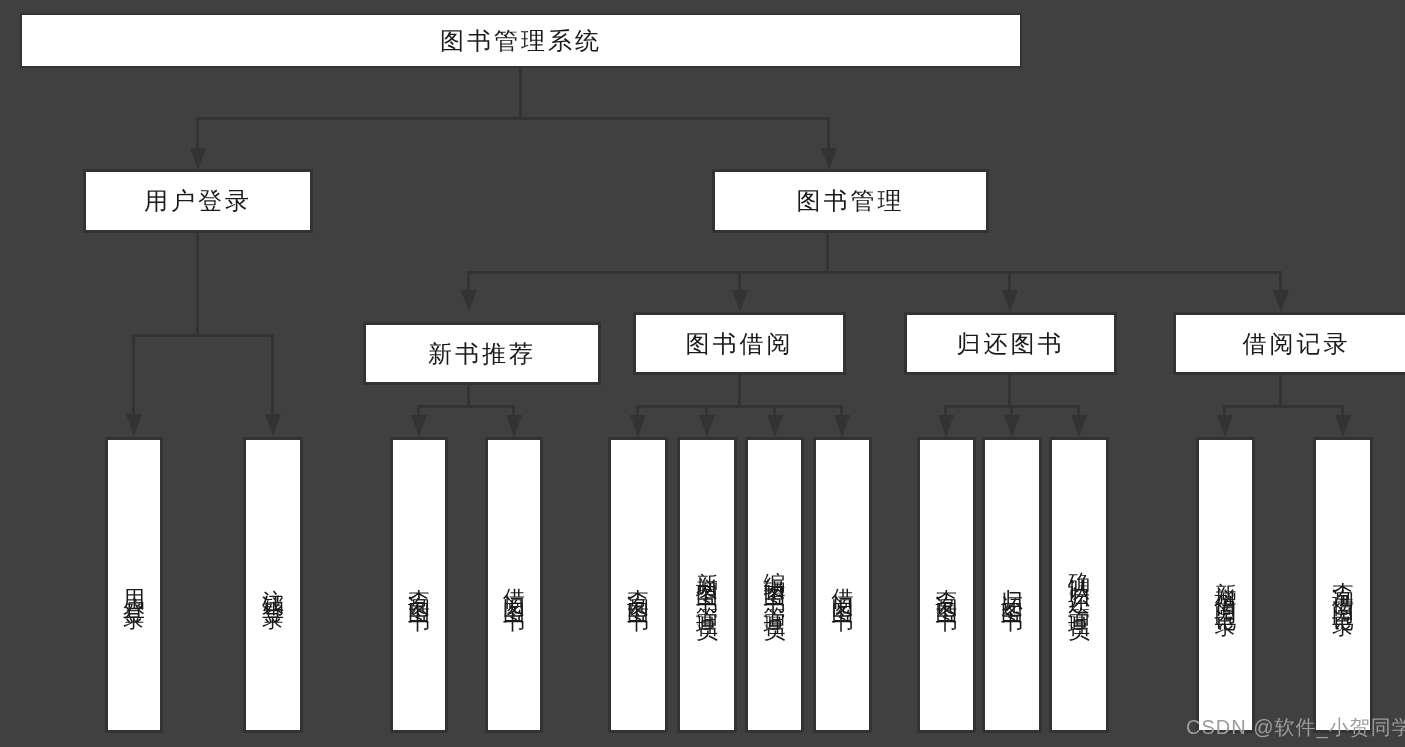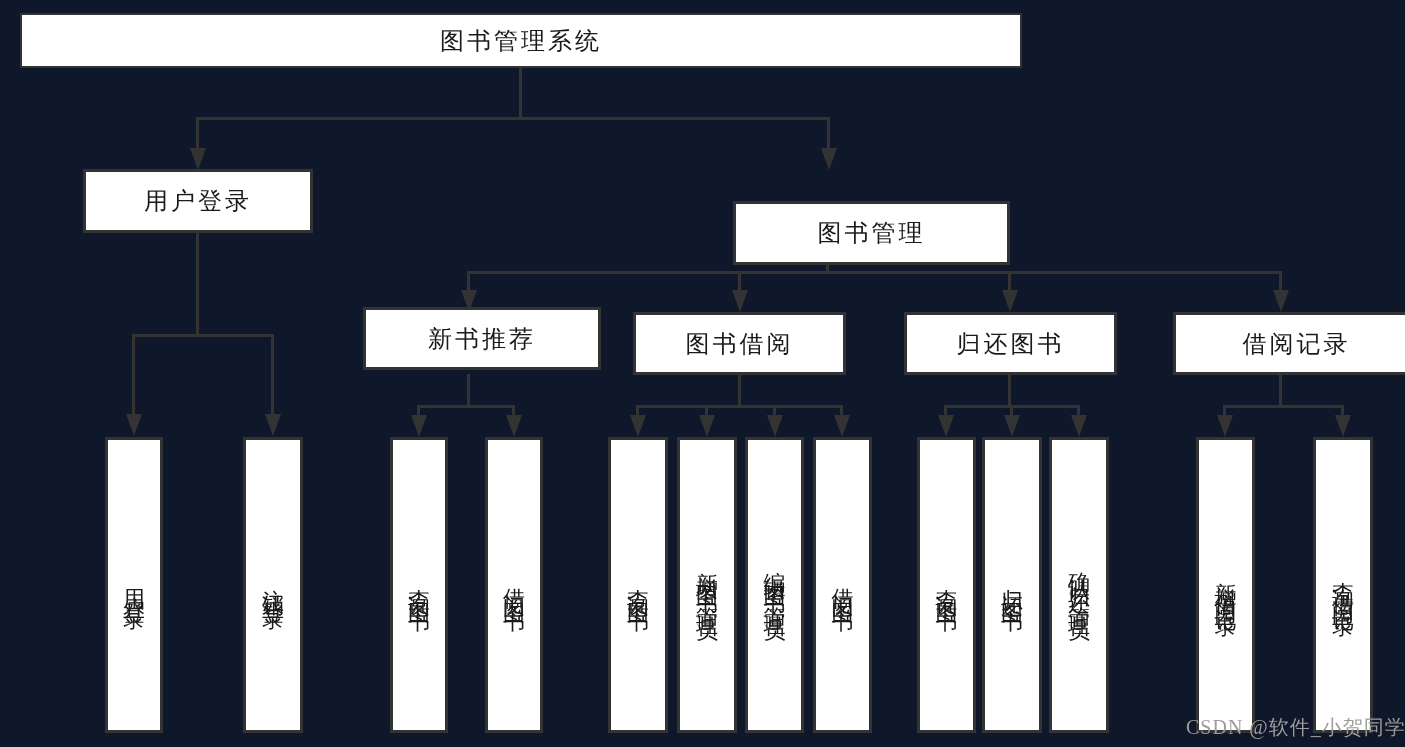--- a/index.html
+++ b/index.html
@@ -1,18 +1,18 @@
 <!DOCTYPE html>
 <html><head>
 <meta charset="utf-8">
 <style>
   html,body{margin:0;padding:0;background:#ffffff;}
   .canvas{
-    position:relative;width:1405px;height:747px;background:#0f172a;overflow:hidden;
-    font-family:Liberation Serif, serif;color:#1a1a1a;
+    position:relative;width:1405px;height:747px;background:#404040;overflow:hidden;
+    font-family:Liberation Sans, sans-serif;color:#1a1a1a;
   }
   .box{
     position:absolute;box-sizing:border-box;background:#ffffff;border:3px solid #333333;
     display:flex;align-items:center;justify-content:center;
     font-size:24px;letter-spacing:3px;color:#1a1a1a;white-space:nowrap;z-index:2;
   }
   .box.root{border-width:2px;}
   .leaf{
     position:absolute;box-sizing:border-box;top:437px;height:296px;background:#ffffff;
     border:3px solid #333333;writing-mode:vertical-rl;text-orientation:mixed;
@@ -32,23 +32,23 @@
   }
 </style>
 </head>
 <body>
 
 <div class="canvas">
 
   <div class="box root" style="left:20px;top:13px;width:1002px;height:55px;">图书管理系统</div>
 
   <div class="box" style="left:83px;top:169px;width:230px;height:64px;">用户登录</div>
-  <div class="box" style="left:733px;top:169px;width:277px;height:64px;margin-top:32px;">图书管理</div>
+  <div class="box" style="left:712px;top:169px;width:277px;height:64px;">图书管理</div>
 
-  <div class="box" style="left:363px;top:307px;width:238px;height:63px;">新书推荐</div>
+  <div class="box" style="left:363px;top:322px;width:238px;height:63px;">新书推荐</div>
   <div class="box" style="left:633px;top:312px;width:213px;height:63px;">图书借阅</div>
   <div class="box" style="left:904px;top:312px;width:213px;height:63px;">归还图书</div>
   <div class="box" style="left:1173px;top:312px;width:247px;height:63px;">借阅记录</div>
 
   <div class="leaf" style="left:105px;width:58px;">用户登录</div>
   <div class="leaf" style="left:243px;width:60px;">注销登录</div>
   <div class="leaf" style="left:390px;width:58px;">查询图书</div>
   <div class="leaf" style="left:485px;width:58px;">借阅图书</div>
   <div class="leaf" style="left:608px;width:60px;">查询图书</div>
   <div class="leaf" style="left:677px;width:60px;">新增图书（管理员）</div>

